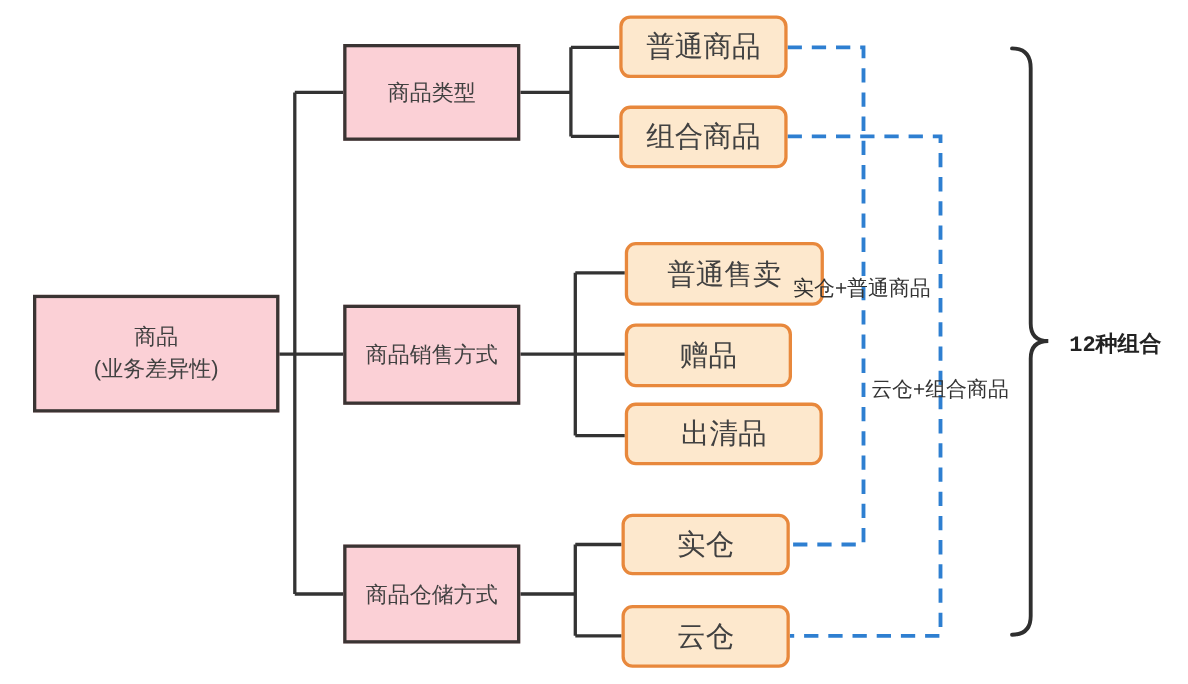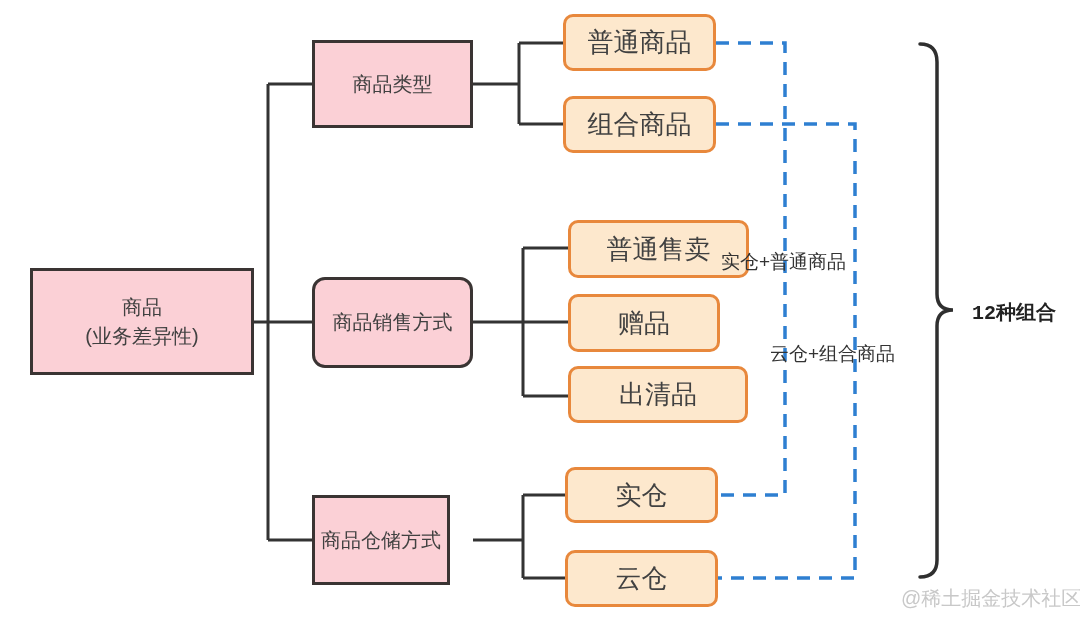--- a/index.html
+++ b/index.html
@@ -11,32 +11,32 @@
   html,body{margin:0;padding:0;background:#ffffff;}
   body{font-family:"Liberation Sans","DejaVu Sans",sans-serif;}
   .canvas{position:relative;width:1080px;height:622px;background:#ffffff;overflow:hidden;}
   .wires{position:absolute;left:0;top:0;width:1080px;height:622px;}
   .node{position:absolute;display:flex;align-items:center;justify-content:center;
         text-align:center;box-sizing:border-box;color:var(--text-color);}
   .cat{background:var(--pink-fill);border:3px solid var(--pink-border);font-size:20px;}
   .leaf{background:var(--orange-fill);border:3px solid var(--orange-border);border-radius:10px;font-size:26px;}
   .root{left:30px;top:268px;width:224px;height:107px;line-height:1.45;}
   .n-type{left:312px;top:40px;width:161px;height:88px;}
-  .n-sales{left:312px;top:277px;width:161px;height:91px;border-radius:13px;}
-  .n-storage{left:312px;top:495px;width:138px;height:90px;}
+  .n-sales{left:312px;top:277px;width:161px;height:91px;}
+  .n-storage{left:312px;top:495px;width:161px;height:90px;}
   .l-normal-product{left:563px;top:14px;width:153px;height:57px;}
   .l-combo-product{left:563px;top:96px;width:153px;height:57px;}
   .l-normal-sale{left:568px;top:220px;width:181px;height:58px;}
   .l-gift{left:568px;top:294px;width:152px;height:58px;}
   .l-clearance{left:568px;top:366px;width:180px;height:57px;}
   .l-real-wh{left:565px;top:467px;width:153px;height:56px;}
   .l-cloud-wh{left:565px;top:550px;width:153px;height:57px;}
   .combo-label{position:absolute;font-size:19px;color:#333333;white-space:nowrap;}
   .combo-1{left:721px;top:249px;}
-  .combo-2{left:770px;top:341px;text-align:center;}
+  .combo-2{left:792px;top:341px;text-align:center;}
   .summary{position:absolute;left:972px;top:299px;font-size:20px;font-weight:bold;color:#222222;white-space:nowrap;font-family:Liberation Mono, monospace;}
   .watermark{position:absolute;left:901px;top:585px;font-size:20px;color:var(--watermark-color);white-space:nowrap;}
 </style>
 </head>
 <body>
 
 <div class="canvas">
 
   <svg class="wires" viewBox="0 0 1080 622" xmlns="http://www.w3.org/2000/svg">
 
@@ -76,15 +76,14 @@
   <div class="node leaf l-gift">赠品</div>
   <div class="node leaf l-clearance">出清品</div>
   <div class="node leaf l-real-wh">实仓</div>
   <div class="node leaf l-cloud-wh">云仓</div>
 
   <div class="combo-label combo-1">实仓+普通商品</div>
   <div class="combo-label combo-2">云仓+组合商品</div>
 
   <div class="summary">12种组合</div>
 
-  <div class="watermark">@稀土掘金技术社区</div>
 
 </div>
 
 </body></html>

